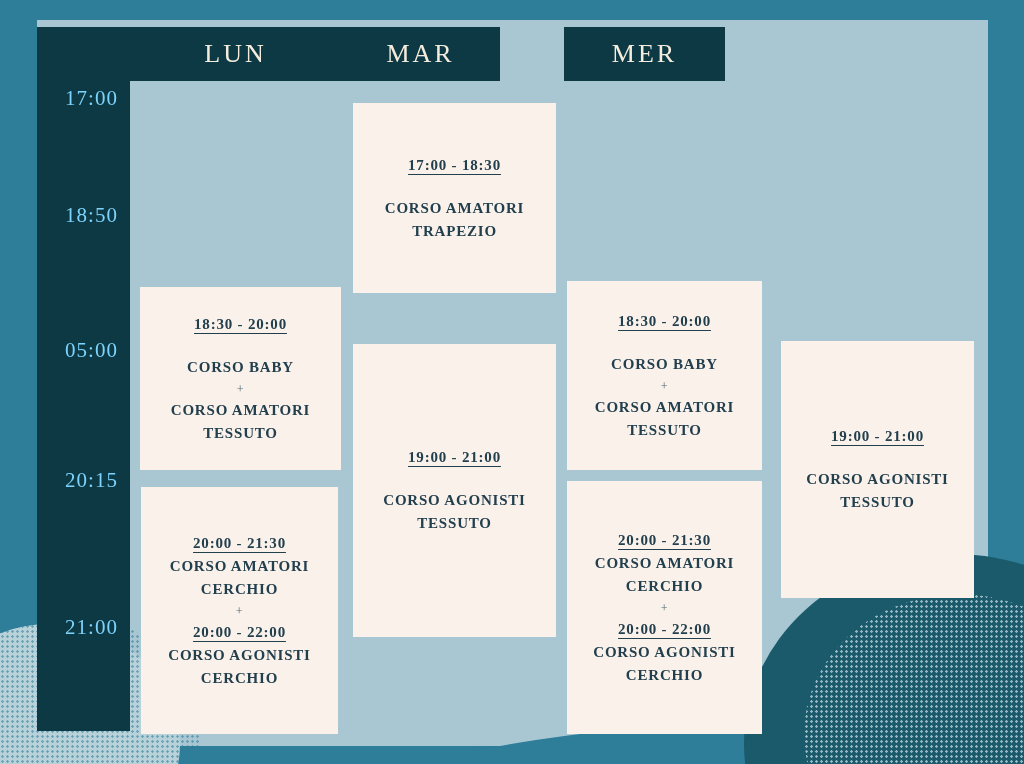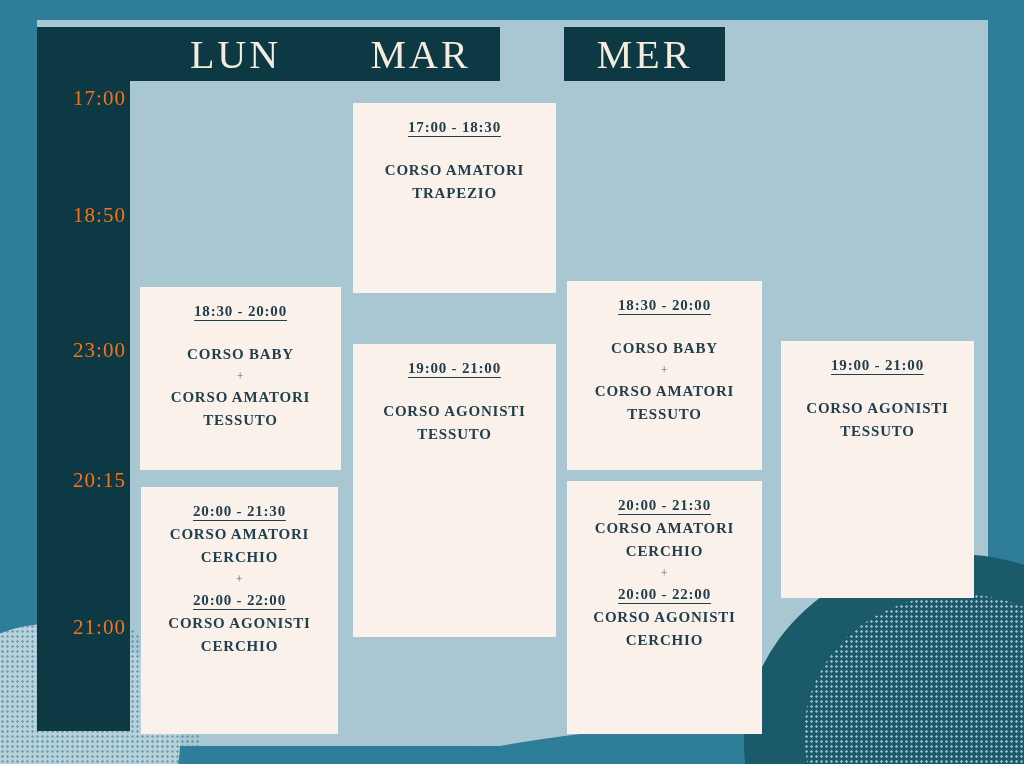--- a/index.html
+++ b/index.html
@@ -38,37 +38,37 @@
     border-radius:50%;
     background-image:radial-gradient(rgba(46,125,153,0.55) 1px, transparent 1.5px);
     background-size:5px 5px;
   }
   
   .time-rail{
     position:absolute;left:37px;top:27px;width:93px;height:704px;
     background:#0d3944;
   }
   .time-label{
-    position:absolute;left:16px;width:100%;
-    text-align:center;color:#f97316;
+    position:absolute;left:8px;width:100%;
+    text-align:center;color:#7dd3fc;
     font-size:21px;letter-spacing:1px;
   }
   
   .day-header{
     position:absolute;top:27px;height:54px;
     background:#0d3944;color:#f4ecdc;
     display:flex;align-items:center;justify-content:center;
-    font-size:40px;letter-spacing:3px;
+    font-size:26px;letter-spacing:3px;
   }
   
   .card{
     position:absolute;background:#faf1ea;color:#223f4e;
-    display:flex;flex-direction:column;align-items:center;
+    display:flex;flex-direction:column;align-items:center;justify-content:center;
     text-align:center;font-size:15px;letter-spacing:0.8px;
-    padding:13px 20px;box-sizing:border-box;line-height:23px;
+    padding:4px 20px;box-sizing:border-box;line-height:23px;
   }
   .slot-time{
     text-decoration:underline;
     text-underline-offset:4px;
     text-decoration-thickness:1px;
     font-weight:bold;
   }
   .gap-lg{margin-bottom:20px;}
   .slot-title{max-width:170px;font-weight:bold;}
   .plus{font-size:12px;color:#4b6a75;line-height:20px;}
@@ -82,21 +82,21 @@
 
   <div class="wave-bottom"></div>
   <div class="blob-dark-br"></div>
   <div class="speckle-br"></div>
   <div class="blob-light-bl"></div>
   <div class="speckle-bl"></div>
 
   <div class="time-rail">
     <div class="time-label" style="top:59px">17:00</div>
     <div class="time-label" style="top:176px">18:50</div>
-    <div class="time-label" style="top:311px">23:00</div>
+    <div class="time-label" style="top:311px">05:00</div>
     <div class="time-label" style="top:441px">20:15</div>
     <div class="time-label" style="top:588px">21:00</div>
   </div>
 
   <div class="day-header" style="left:130px;width:211px">LUN</div>
   <div class="day-header" style="left:341px;width:159px">MAR</div>
   <div class="day-header" style="left:564px;width:161px">MER</div>
 
   <div class="card" style="left:353px;top:103px;width:203px;height:190px">
     <div class="slot-time gap-lg">17:00 - 18:30</div>

